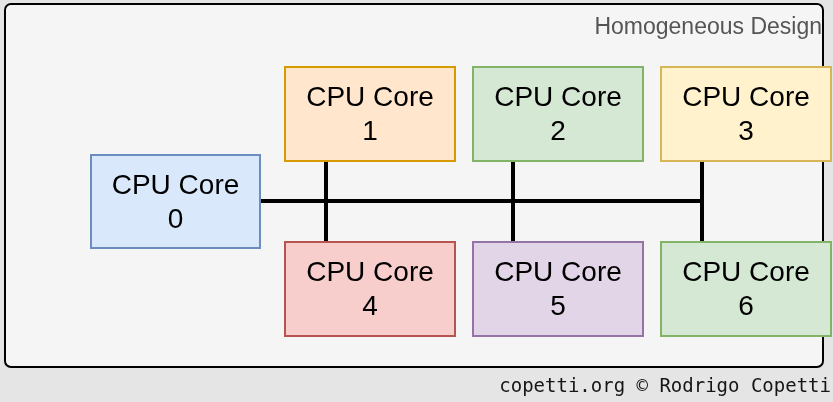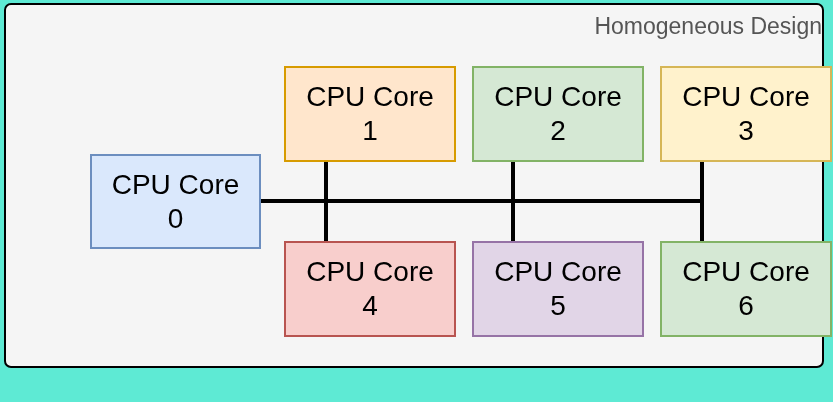--- a/index.html
+++ b/index.html
@@ -1,20 +1,20 @@
 <!DOCTYPE html>
 <html><head>
 <meta charset="utf-8">
 <style>
   html, body { margin: 0; padding: 0; background: #ffffff; }
   .canvas {
     position: relative;
     width: 833px;
     height: 402px;
-    background: #5eead4;
+    background: #e5e5e5;
     font-family: "Liberation Sans", sans-serif;
     overflow: hidden;
   }
   .frame {
     position: absolute;
     left: 4px; top: 3px;
     width: 820px; height: 365px;
     background: #f5f5f5;
     border: 2.5px solid #000000;
     border-radius: 7px;
@@ -94,14 +94,15 @@
   <div class="core" style="left: 428px; top: 241px; width: 172px; height: 96px; background-color: rgb(225, 213, 231); border-color: rgb(150, 115, 166);">
     <span>CPU Core</span>
     <span>5</span>
   </div>
 
   <div class="core" style="left: 616px; top: 241px; width: 172px; height: 96px; background-color: rgb(213, 232, 212); border-color: rgb(130, 179, 102);">
     <span>CPU Core</span>
     <span>6</span>
   </div>
 
+  <div class="caption">copetti.org © Rodrigo Copetti</div>
 
 </div>
 
 </body></html>

